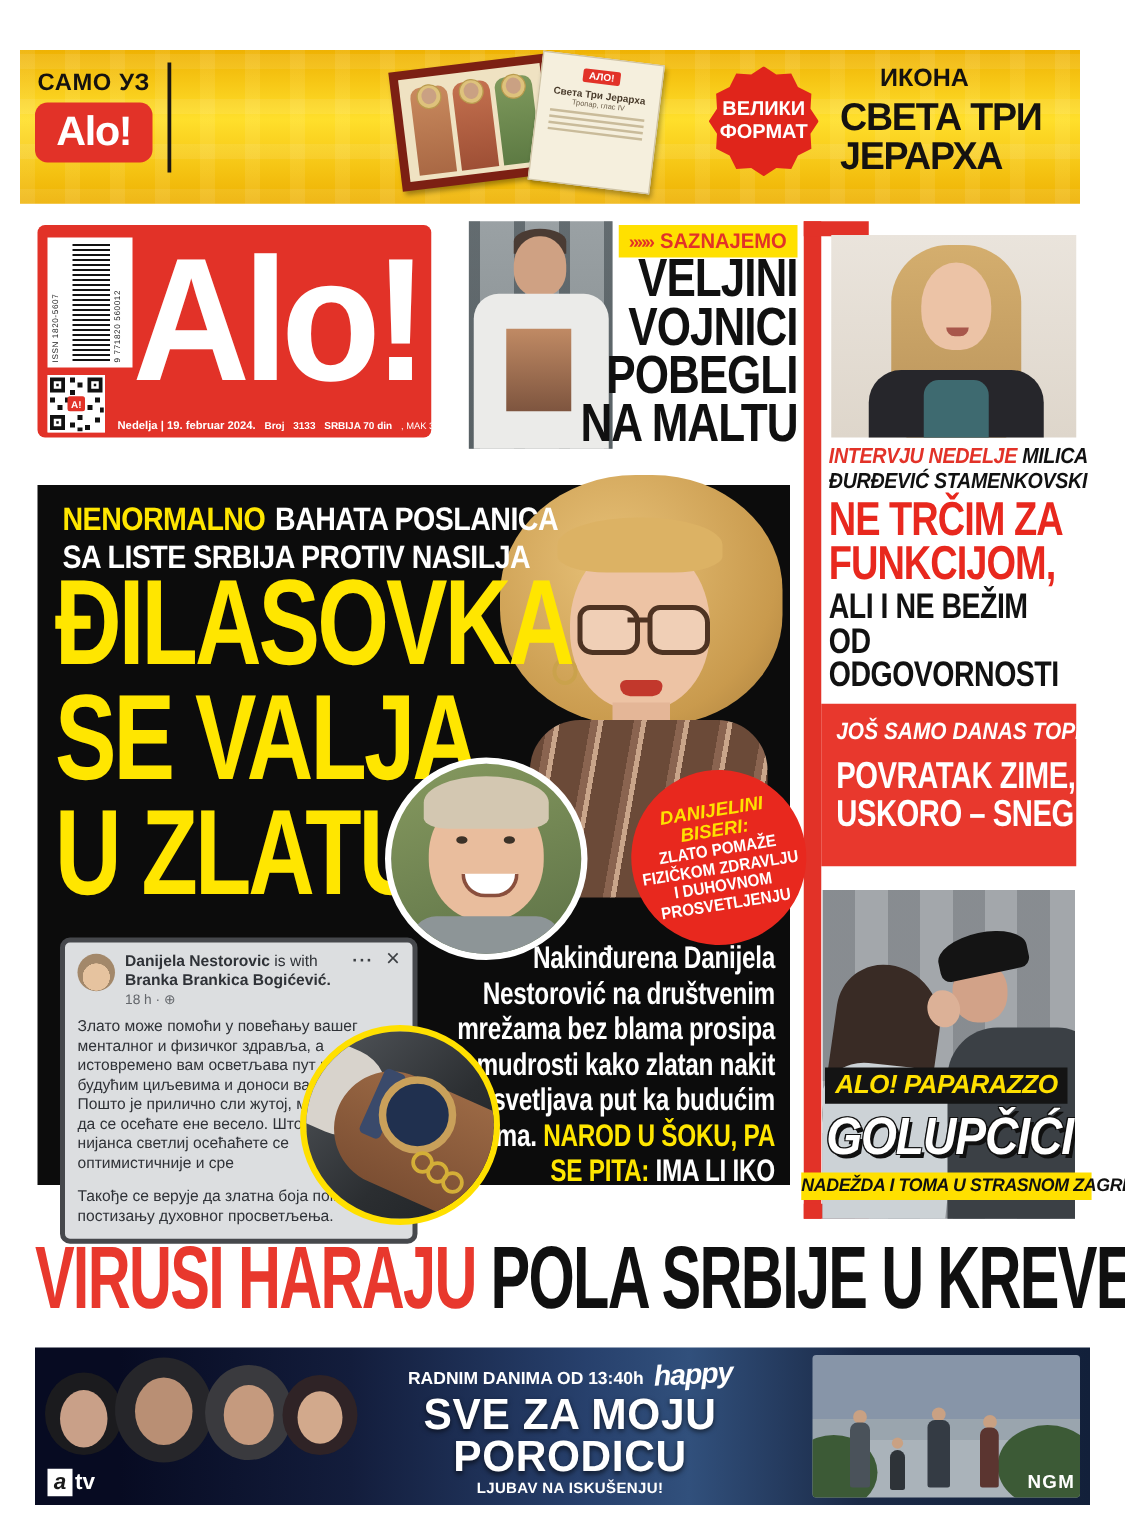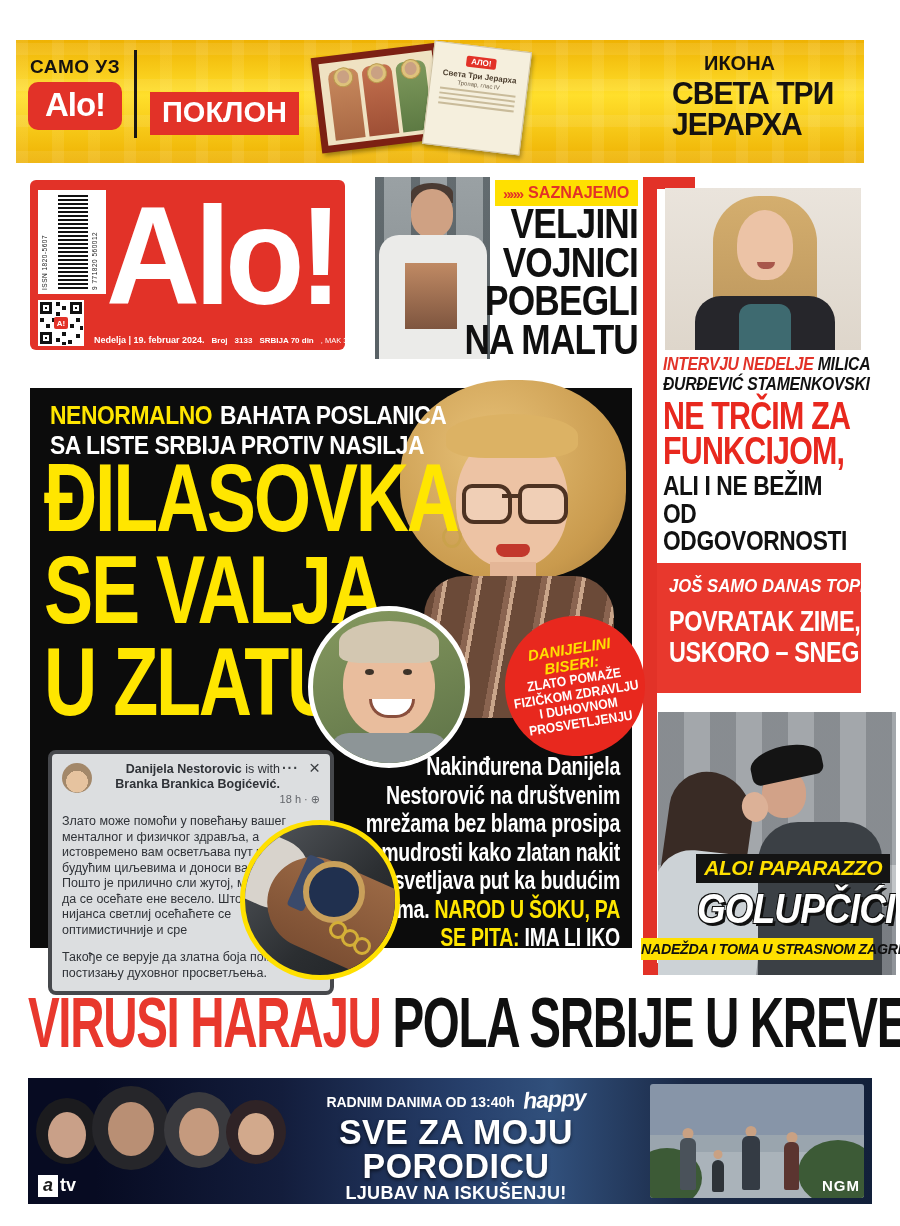--- a/index.html
+++ b/index.html
@@ -76,21 +76,21 @@
   #m-body{left:30px;top:108px;width:140px;height:60px;border-radius:26px 26px 0 0;background:#26262b;}
   #m-teal{left:74px;top:116px;width:52px;height:52px;border-radius:12px 12px 0 0;background:#3e6a70;}
   #interview-kicker{left:663px;top:355px;width:230px;font-size:17.5px;line-height:19.5px;font-weight:800;font-style:italic;transform:scaleX(.9);transform-origin:left top;letter-spacing:-.3px;}
   #interview-kicker .kr{color:#e23228;}
   #interview-kicker .kb{color:#111;}
   #interview-red{left:663px;top:399px;color:#e8281e;font-weight:800;font-size:38px;line-height:35px;letter-spacing:-1px;transform:scaleX(.8);transform-origin:left top;}
   #interview-black{left:663px;top:472px;color:#111;font-weight:800;font-size:28.5px;line-height:27.5px;letter-spacing:-.5px;transform:scaleX(.8);transform-origin:left top;}
   #weather-box{left:657px;top:563px;width:204px;height:130px;background:#e8382d;color:#fff;padding:12px 12px;box-sizing:border-box;}
   #weather-kicker{font-size:19px;font-weight:800;font-style:italic;transform:scaleX(.88);transform-origin:left top;white-space:nowrap;}
   #weather-headline{margin-top:8px;font-size:30px;line-height:31px;font-weight:800;letter-spacing:-.5px;transform:scaleX(.78);transform-origin:left top;white-space:nowrap;}
-  #paparazzo{left:658px;top:712px;width:238px;height:263px;overflow:hidden;
+  #paparazzo{left:658px;top:712px;width:202px;height:263px;overflow:hidden;
     background:
       repeating-linear-gradient(90deg,rgba(55,60,66,.25) 0 26px,transparent 26px 52px),
       linear-gradient(180deg,#a3a7ab 0 58%,#c2c5c8 58% 74%,#8f9398 74%);}
   #pz-woman-hair{left:6px;top:60px;width:84px;height:150px;border-radius:40px 50px 30px 30px;background:#392b25;transform:rotate(8deg);}
   #pz-woman-coat{left:-6px;top:140px;width:110px;height:130px;border-radius:36px 40px 0 0;background:#ccd2d6;transform:rotate(6deg);}
   #pz-man-jacket{left:100px;top:110px;width:124px;height:160px;border-radius:40px 36px 0 0;background:#3b4045;}
   #pz-man-face{left:104px;top:58px;width:44px;height:48px;border-radius:46%;background:#d2a288;}
   #pz-man-cap{left:92px;top:34px;width:72px;height:34px;border-radius:50% 50% 8px 8px;background:#141414;transform:rotate(-12deg);}
   #pz-kiss{left:84px;top:80px;width:26px;height:30px;border-radius:50%;background:#dcb197;transform:rotate(-14deg);}
   #pz-tag{right:6px;bottom:92px;background:#141414;color:#ffe000;font-weight:800;font-style:italic;font-size:21px;padding:2px 8px 3px;letter-spacing:-.5px;}
@@ -123,21 +123,21 @@
   #d-hair{left:26px;top:10px;width:100px;height:42px;border-radius:50% 50% 20% 20%;background:#d3c7b1;}
   #d-smile{left:56px;top:88px;width:40px;height:16px;border-radius:0 0 40px 40px;background:#fff;border:3px solid #8a4f3d;border-top:none;}
   .d-eye{top:58px;width:9px;height:6px;border-radius:50%;background:#3c3228;}
   #d-eye-l{left:52px;} #d-eye-r{left:90px;}
   #d-shirt{left:16px;top:122px;width:120px;height:32px;border-radius:20px 20px 0 0;background:#8d9597;}
   #badge-circle{left:475px;top:228px;width:140px;height:140px;border-radius:50%;background:#e8281e;z-index:5;
     transform:rotate(-9deg);display:flex;flex-direction:column;justify-content:center;text-align:center;color:#fff;}
   #badge-circle .bt{color:#ffe000;font-weight:800;font-style:italic;font-size:15px;line-height:16px;}
   #badge-circle .bl{font-weight:800;font-size:13.5px;line-height:14.5px;transform:scaleX(.9);}
   #fb-card{left:18px;top:362px;width:278px;background:#dcdee0;border:4px solid #46484c;border-radius:8px;z-index:4;color:#2f3237;}
-  #fb-head{padding:8px 10px 2px;position:relative;text-align:right;}
+  #fb-head{padding:8px 10px 2px;position:relative;}
   #fb-avatar{position:absolute;left:10px;top:9px;width:30px;height:30px;border-radius:50%;overflow:hidden;background:radial-gradient(circle at 50% 62%,#e6c39f 45%,#a3886a 46%);}
   #fb-name{margin-left:38px;font-size:12.5px;line-height:15px;padding-right:40px;}
   #fb-meta{margin-left:38px;font-size:11px;color:#63666b;margin-top:1px;}
   #fb-corner{position:absolute;right:10px;top:6px;display:flex;gap:10px;align-items:center;color:#3c3f43;}
   #fb-corner .dots{font-size:14px;font-weight:bold;letter-spacing:1px;}
   #fb-corner .x{font-size:19px;line-height:16px;}
   #fb-body{padding:6px 10px 10px;font-size:12.5px;line-height:15.5px;}
   #fb-body p{margin:0 0 12px;}
   #fb-body p:last-child{margin:0;}
   #watch-circle{left:210px;top:432px;width:150px;height:150px;border-radius:50%;border:5px solid #ffe000;overflow:hidden;z-index:6;
@@ -157,39 +157,38 @@
   #bottom-headline .k{color:#101010;}
   
   #tv-ad{left:28px;top:1078px;width:844px;height:126px;overflow:hidden;color:#fff;
     background:linear-gradient(90deg,#070b22 0 8%,#131d3c 30%,#27406c 52%,#31507c 62%,#1b2a47 78%,#12203a);}
   .ad-face{position:absolute;border-radius:50%;}
   .ad-skin{position:absolute;border-radius:50%;}
   #ad-center{left:258px;top:8px;width:340px;text-align:center;}
   #ad-sched-row{font-size:14px;font-weight:800;white-space:nowrap;}
   #ad-sched-row .happy{font-style:italic;font-size:23px;margin-left:8px;letter-spacing:-1px;display:inline-block;transform:rotate(-3deg);}
   #ad-title{font-size:35px;line-height:34px;font-weight:800;letter-spacing:.5px;margin-top:2px;text-shadow:0 2px 4px rgba(0,0,0,.6);transform:scaleX(.97);transform-origin:center top;}
-  #ad-tagline{font-size:18px;font-weight:800;margin-top:0;letter-spacing:.3px;}
+  #ad-tagline{font-size:12px;font-weight:800;margin-top:0;letter-spacing:.3px;}
   #ad-scene{right:8px;top:6px;width:214px;height:114px;background:linear-gradient(180deg,#8795a8 0 45%,#9aa5ae 45% 60%,#aab3ba 60%);border-radius:3px;overflow:hidden;}
   .tree{position:absolute;border-radius:50%;background:#3c5a36;}
   .fig{position:absolute;}
   .fig .fh{position:absolute;left:50%;transform:translateX(-50%);top:0;width:11px;height:11px;border-radius:50%;background:#c9a183;}
   .fig .fb2{position:absolute;left:0;top:10px;width:100%;bottom:0;border-radius:6px 6px 2px 2px;}
   #ad-atv{left:10px;bottom:8px;font-size:18px;font-weight:bold;}
   #ad-atv .abox{background:#fff;color:#1a1a1a;font-style:italic;padding:0 5px 2px;}
   #ad-atv .tv{color:#fff;margin-left:2px;}
   #ad-ngm{right:12px;bottom:10px;font-size:15px;font-weight:800;letter-spacing:1px;}
 </style>
 </head>
 <body>
 
 <div class="abs" id="promo-banner">
   <div class="abs" id="promo-samo">САМО УЗ</div>
   <div class="abs" id="promo-alo">Alo!</div>
   <div class="abs" id="promo-div"></div>
-  <div class="abs" id="promo-poklon">ПОКЛОН</div>
   <div class="abs" id="icon-frame">
     <div class="abs" id="icon-inner">
       <div class="saint" style="background:linear-gradient(180deg,#c98a5e,#a96844);">
           <div class="halo"></div>
           <div class="head"></div>
         </div>
       <div class="saint" style="background:linear-gradient(180deg,#c4714f,#9e4f35);">
           <div class="halo"></div>
           <div class="head"></div>
         </div>
@@ -200,20 +199,24 @@
     </div>
   </div>
   <div class="abs" id="parchment">
     <span class="mini-alo">АЛО!</span>
     <div class="pt">Света Три Јерарха</div>
     <div class="ps">Тропар, глас IV</div>
     <div class="pl"></div>
     <div class="pl"></div>
     <div class="pl"></div>
     <div class="pl"></div>
+  </div>
+  <div class="abs" id="promo-star">
+    <span>ВЕЛИКИ</span>
+    <span>ФОРМАТ</span>
   </div>
   <div class="abs" id="promo-ikona">ИКОНА</div>
   <div class="abs" id="promo-sveta">
     <div>СВЕТА ТРИ</div>
     <div>ЈЕРАРХА</div>
   </div>
 </div>
 
 <div class="abs" id="masthead-box">
   <div class="abs" id="barcode-panel">

